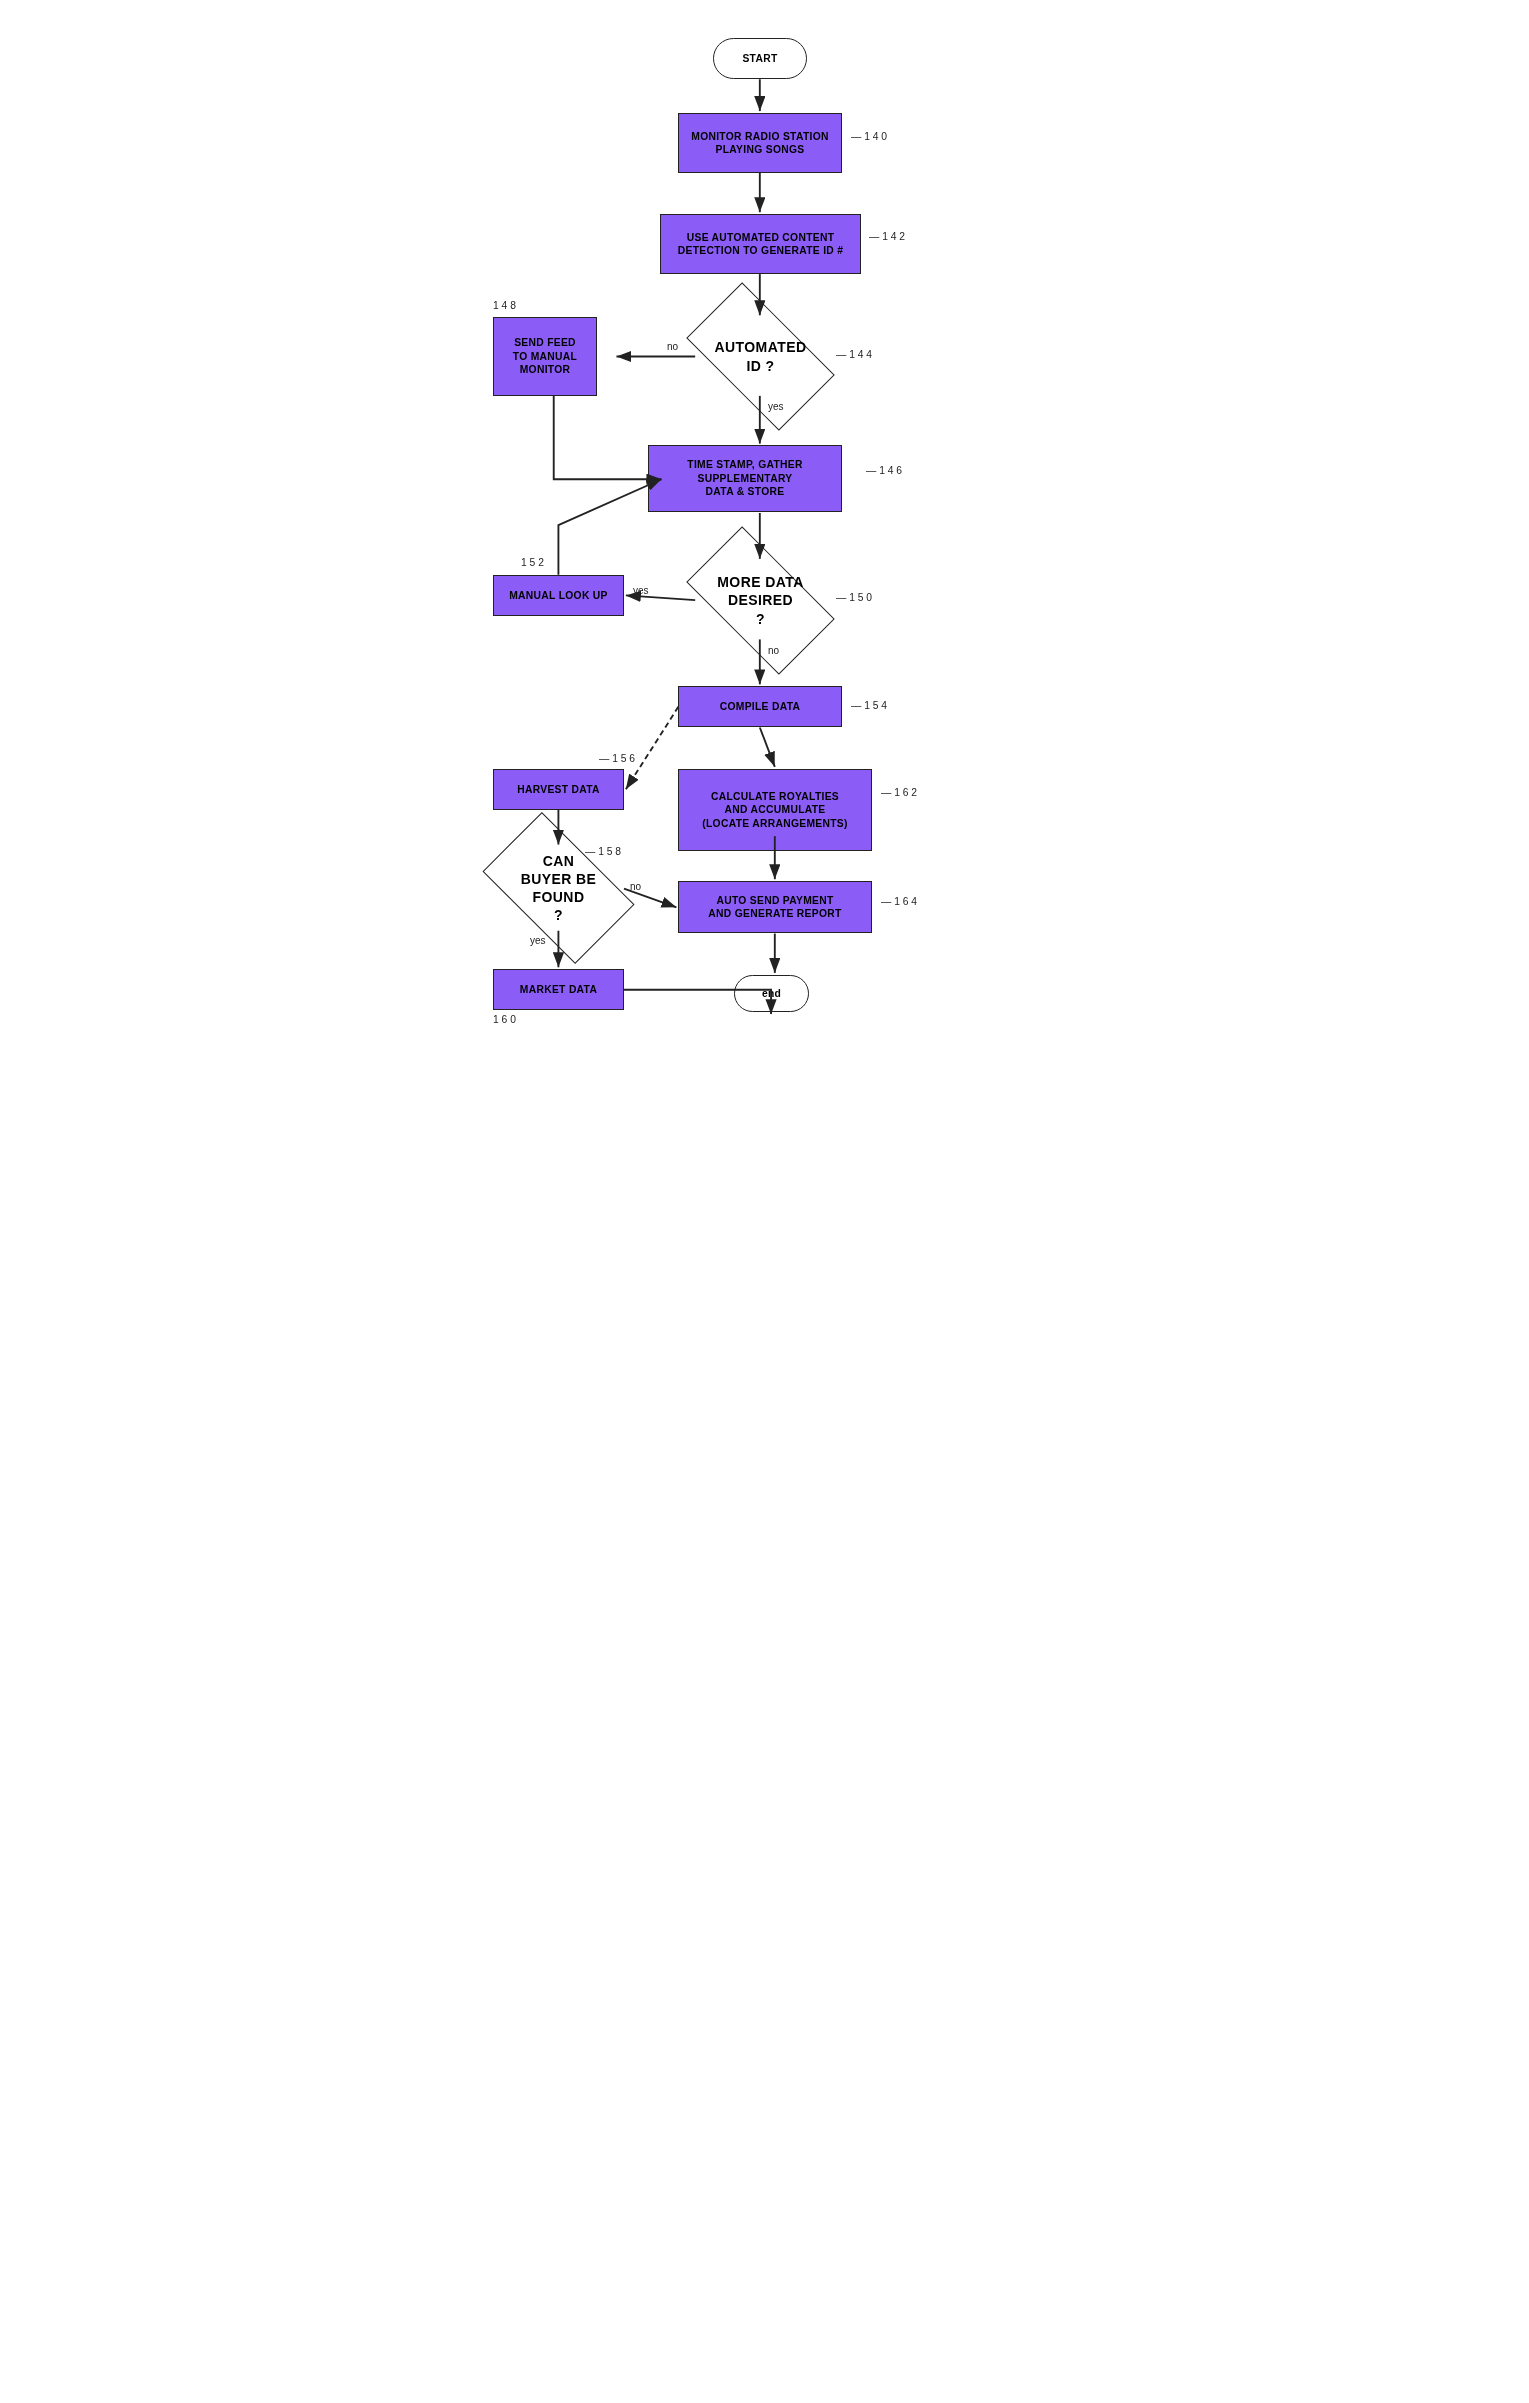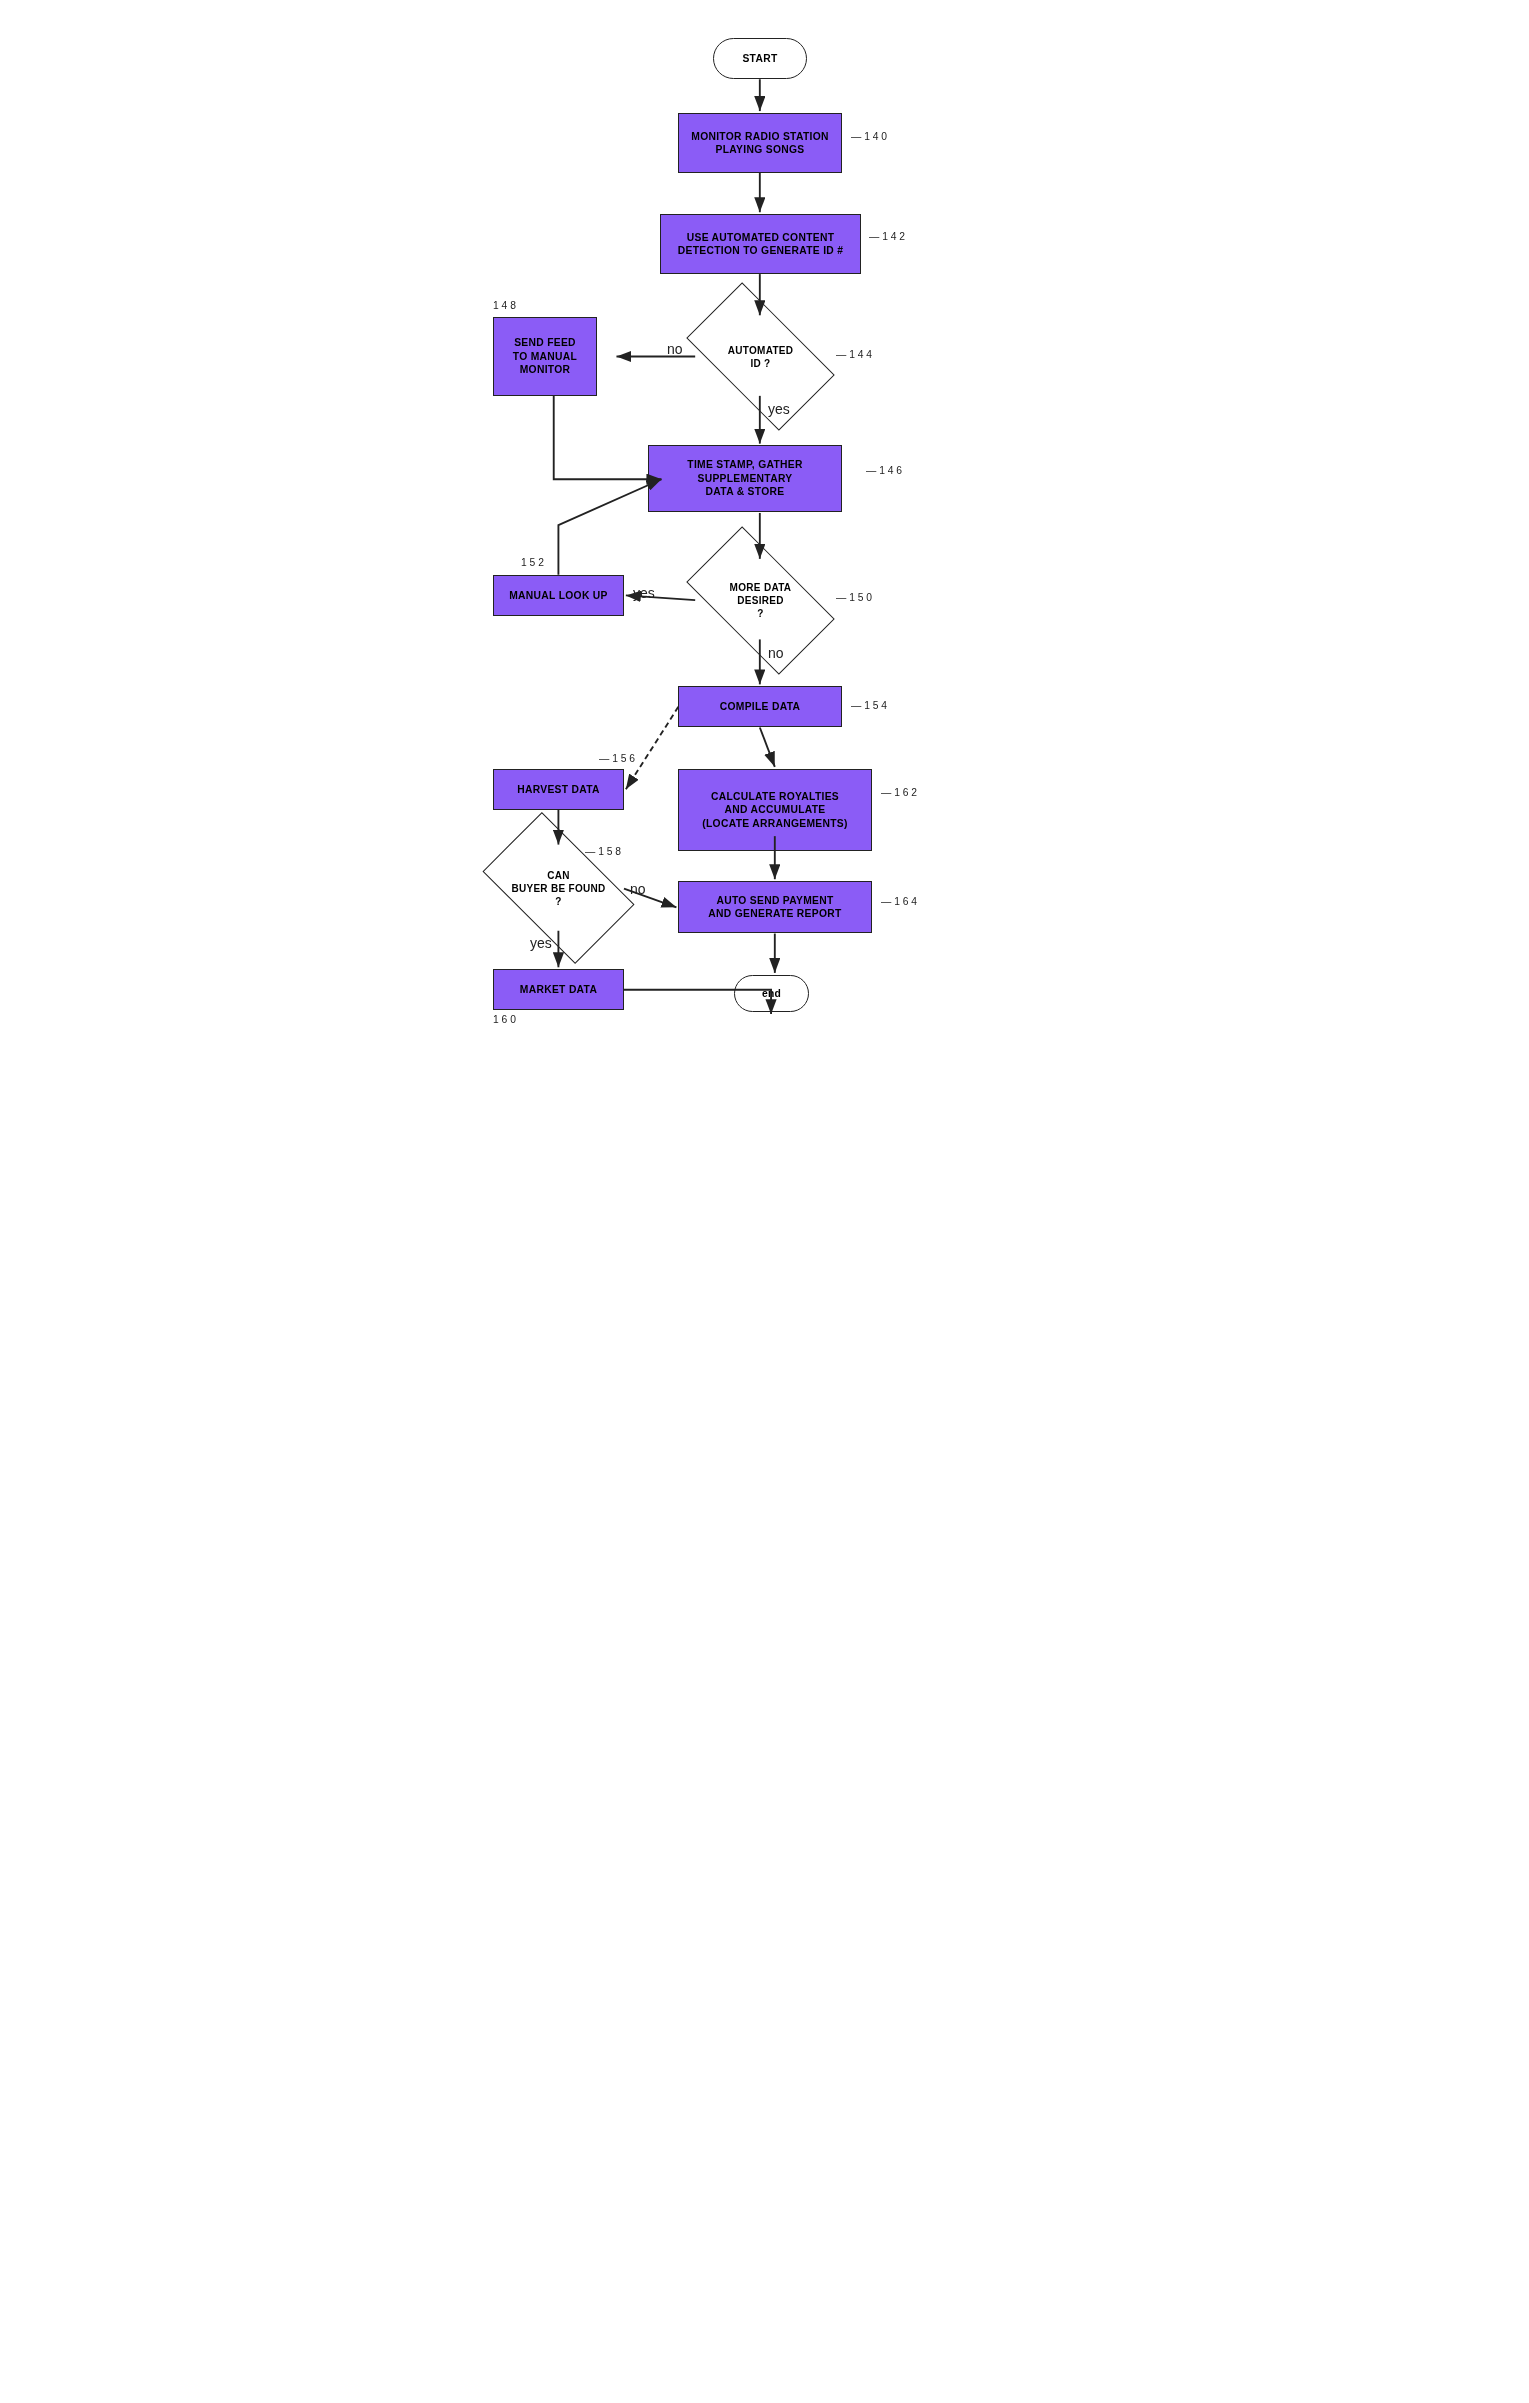--- a/index.html
+++ b/index.html
@@ -44,21 +44,21 @@
       height: 75px;
     }
     .diamond-inner {
       width: 100%;
       height: 100%;
       position: relative;
       display: flex;
       align-items: center;
       justify-content: center;
       text-align: center;
-      font-size: 10px;
+      font-size: 14px;
       font-weight: bold;
       letter-spacing: 0.03em;
       line-height: 1.3;
     }
     .diamond-inner::before {
       content: '';
       position: absolute;
       top: 0; left: 0; right: 0; bottom: 0;
       background: #fff;
       border: 1.9px solid #222;
@@ -84,21 +84,21 @@
       overflow: visible;
       pointer-events: none;
     }
     .arrows-svg line, .arrows-svg path, .arrows-svg polyline {
       stroke: #222;
       stroke-width: 2;
       fill: none;
     }
     .arrow-label {
       position: absolute;
-      font-size: 14px;
+      font-size: 10px;
       color: #222;
     }
   </style>
 </head>
 <body>
 
 <div class="diagram-container">
 
   <div class="shape oval" style="left:267px; top:19px; width:94px; height:41px; border-radius:20.6px;">
     <span>START</span>

